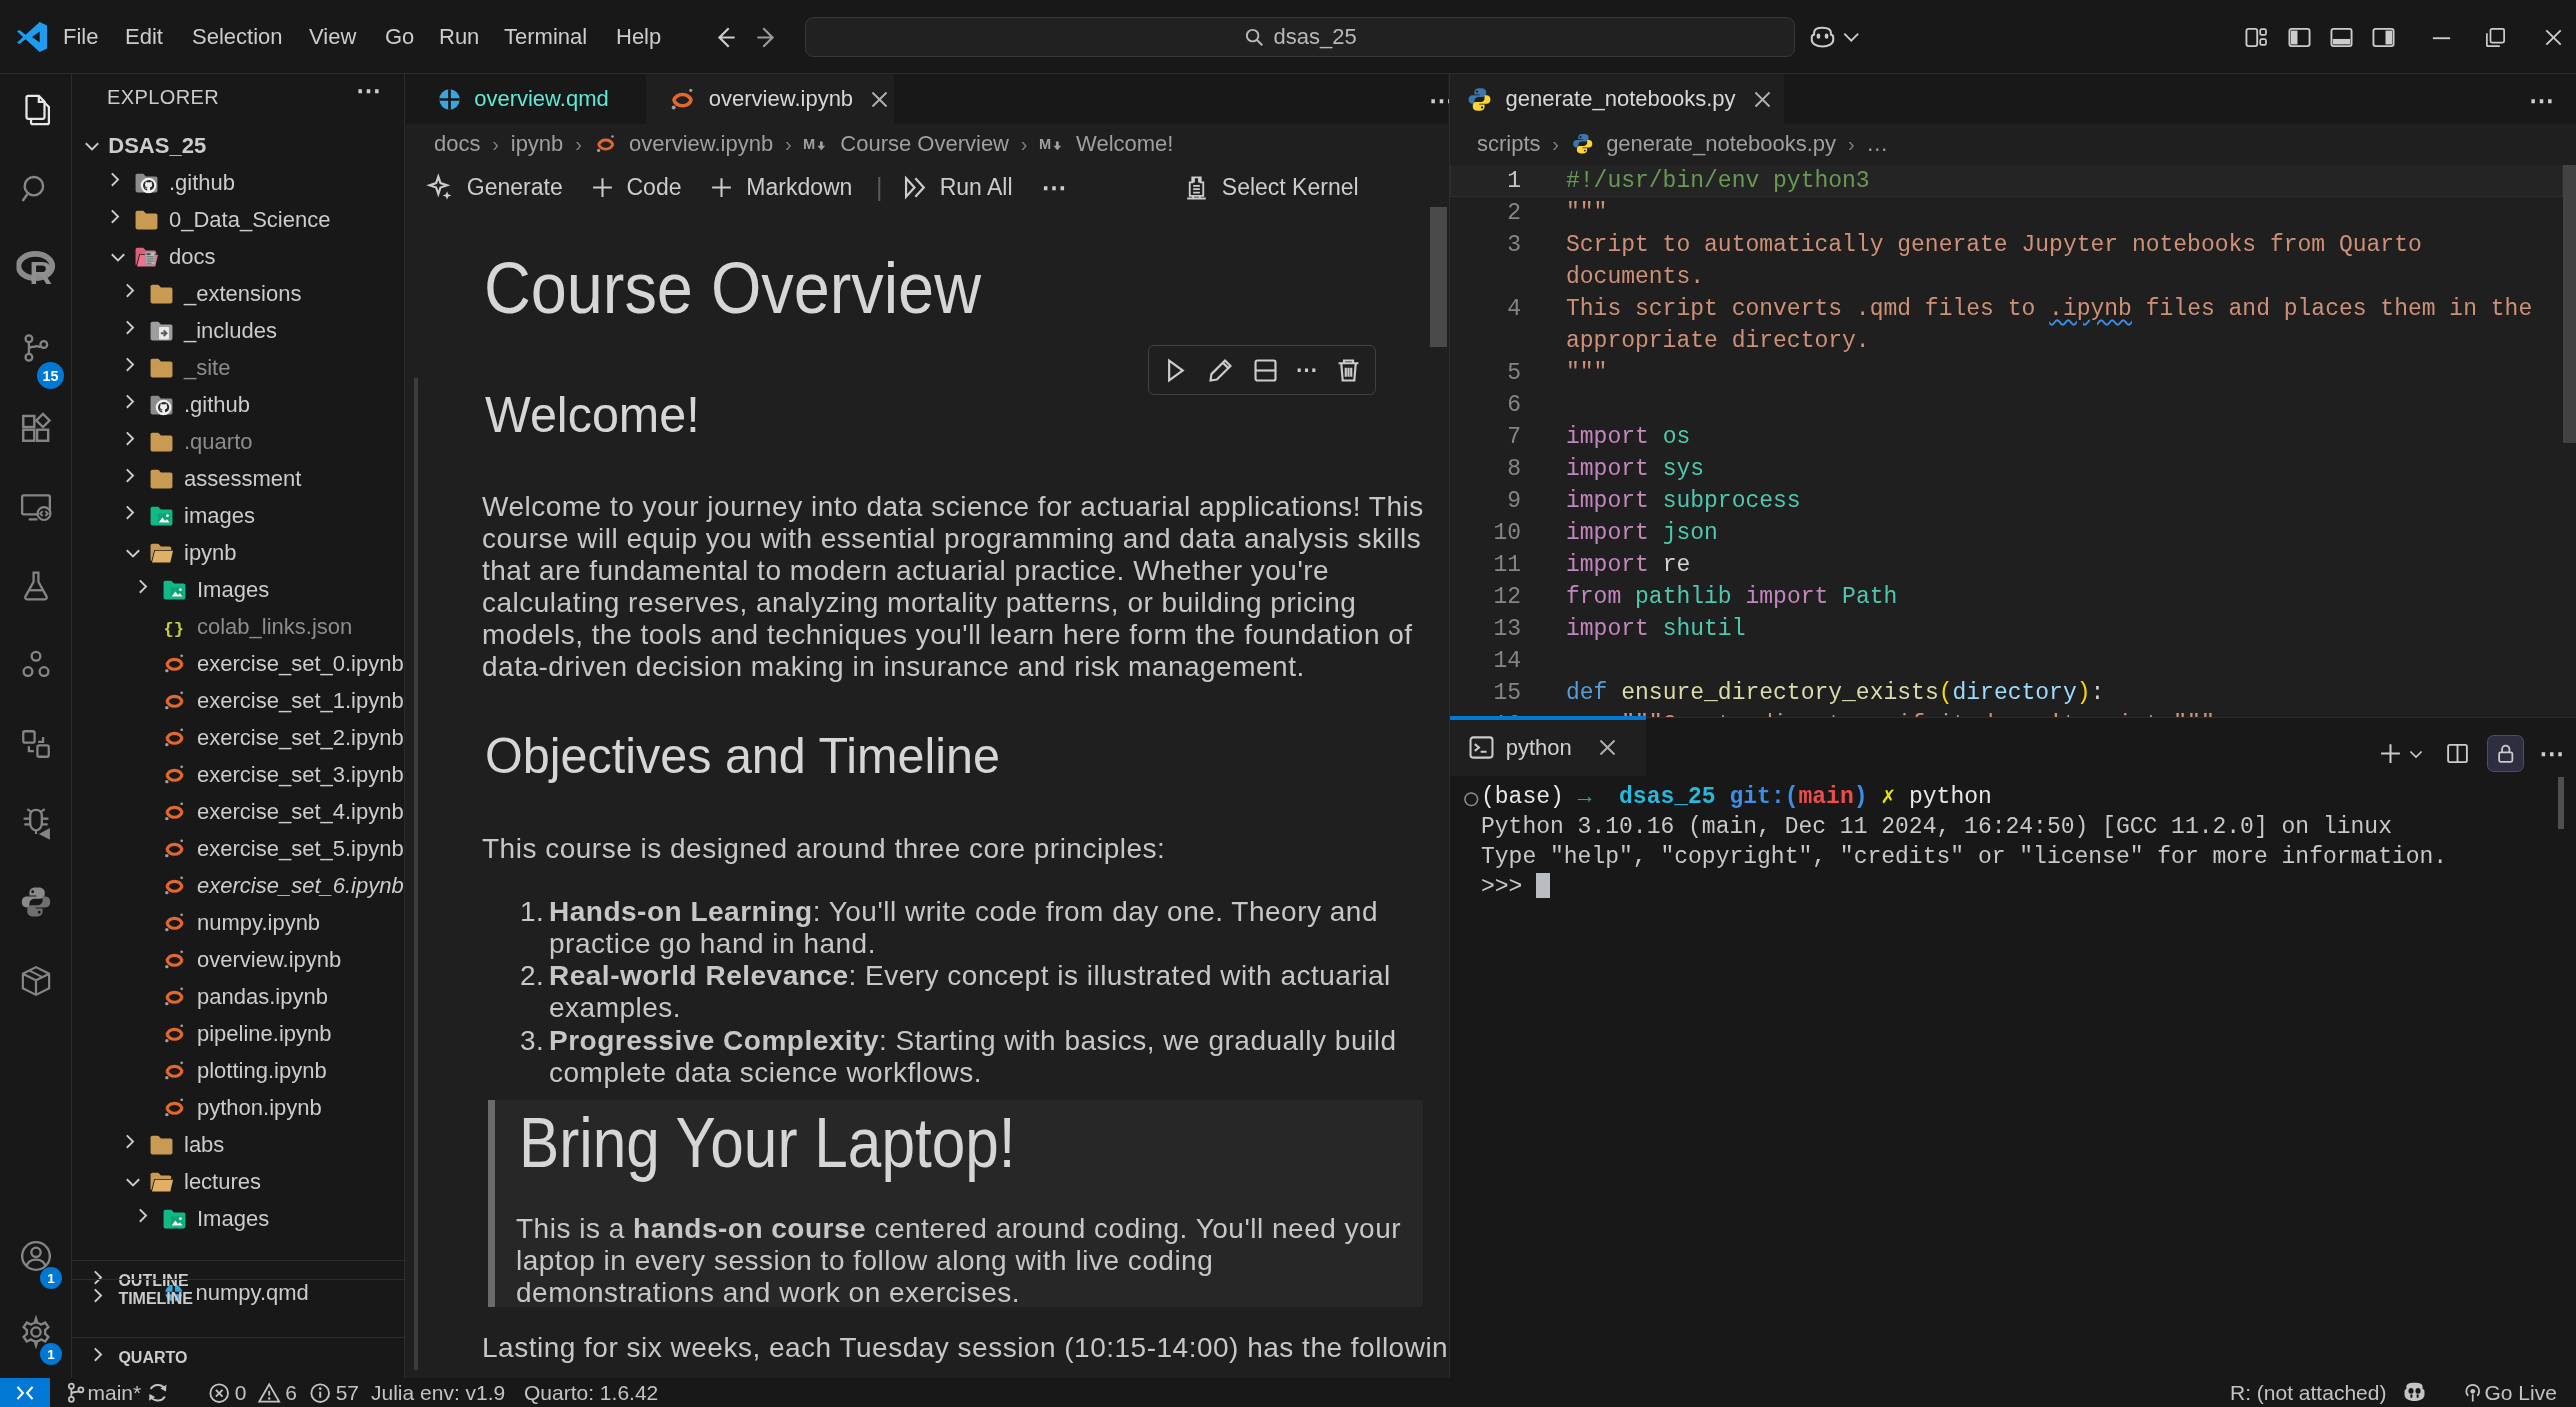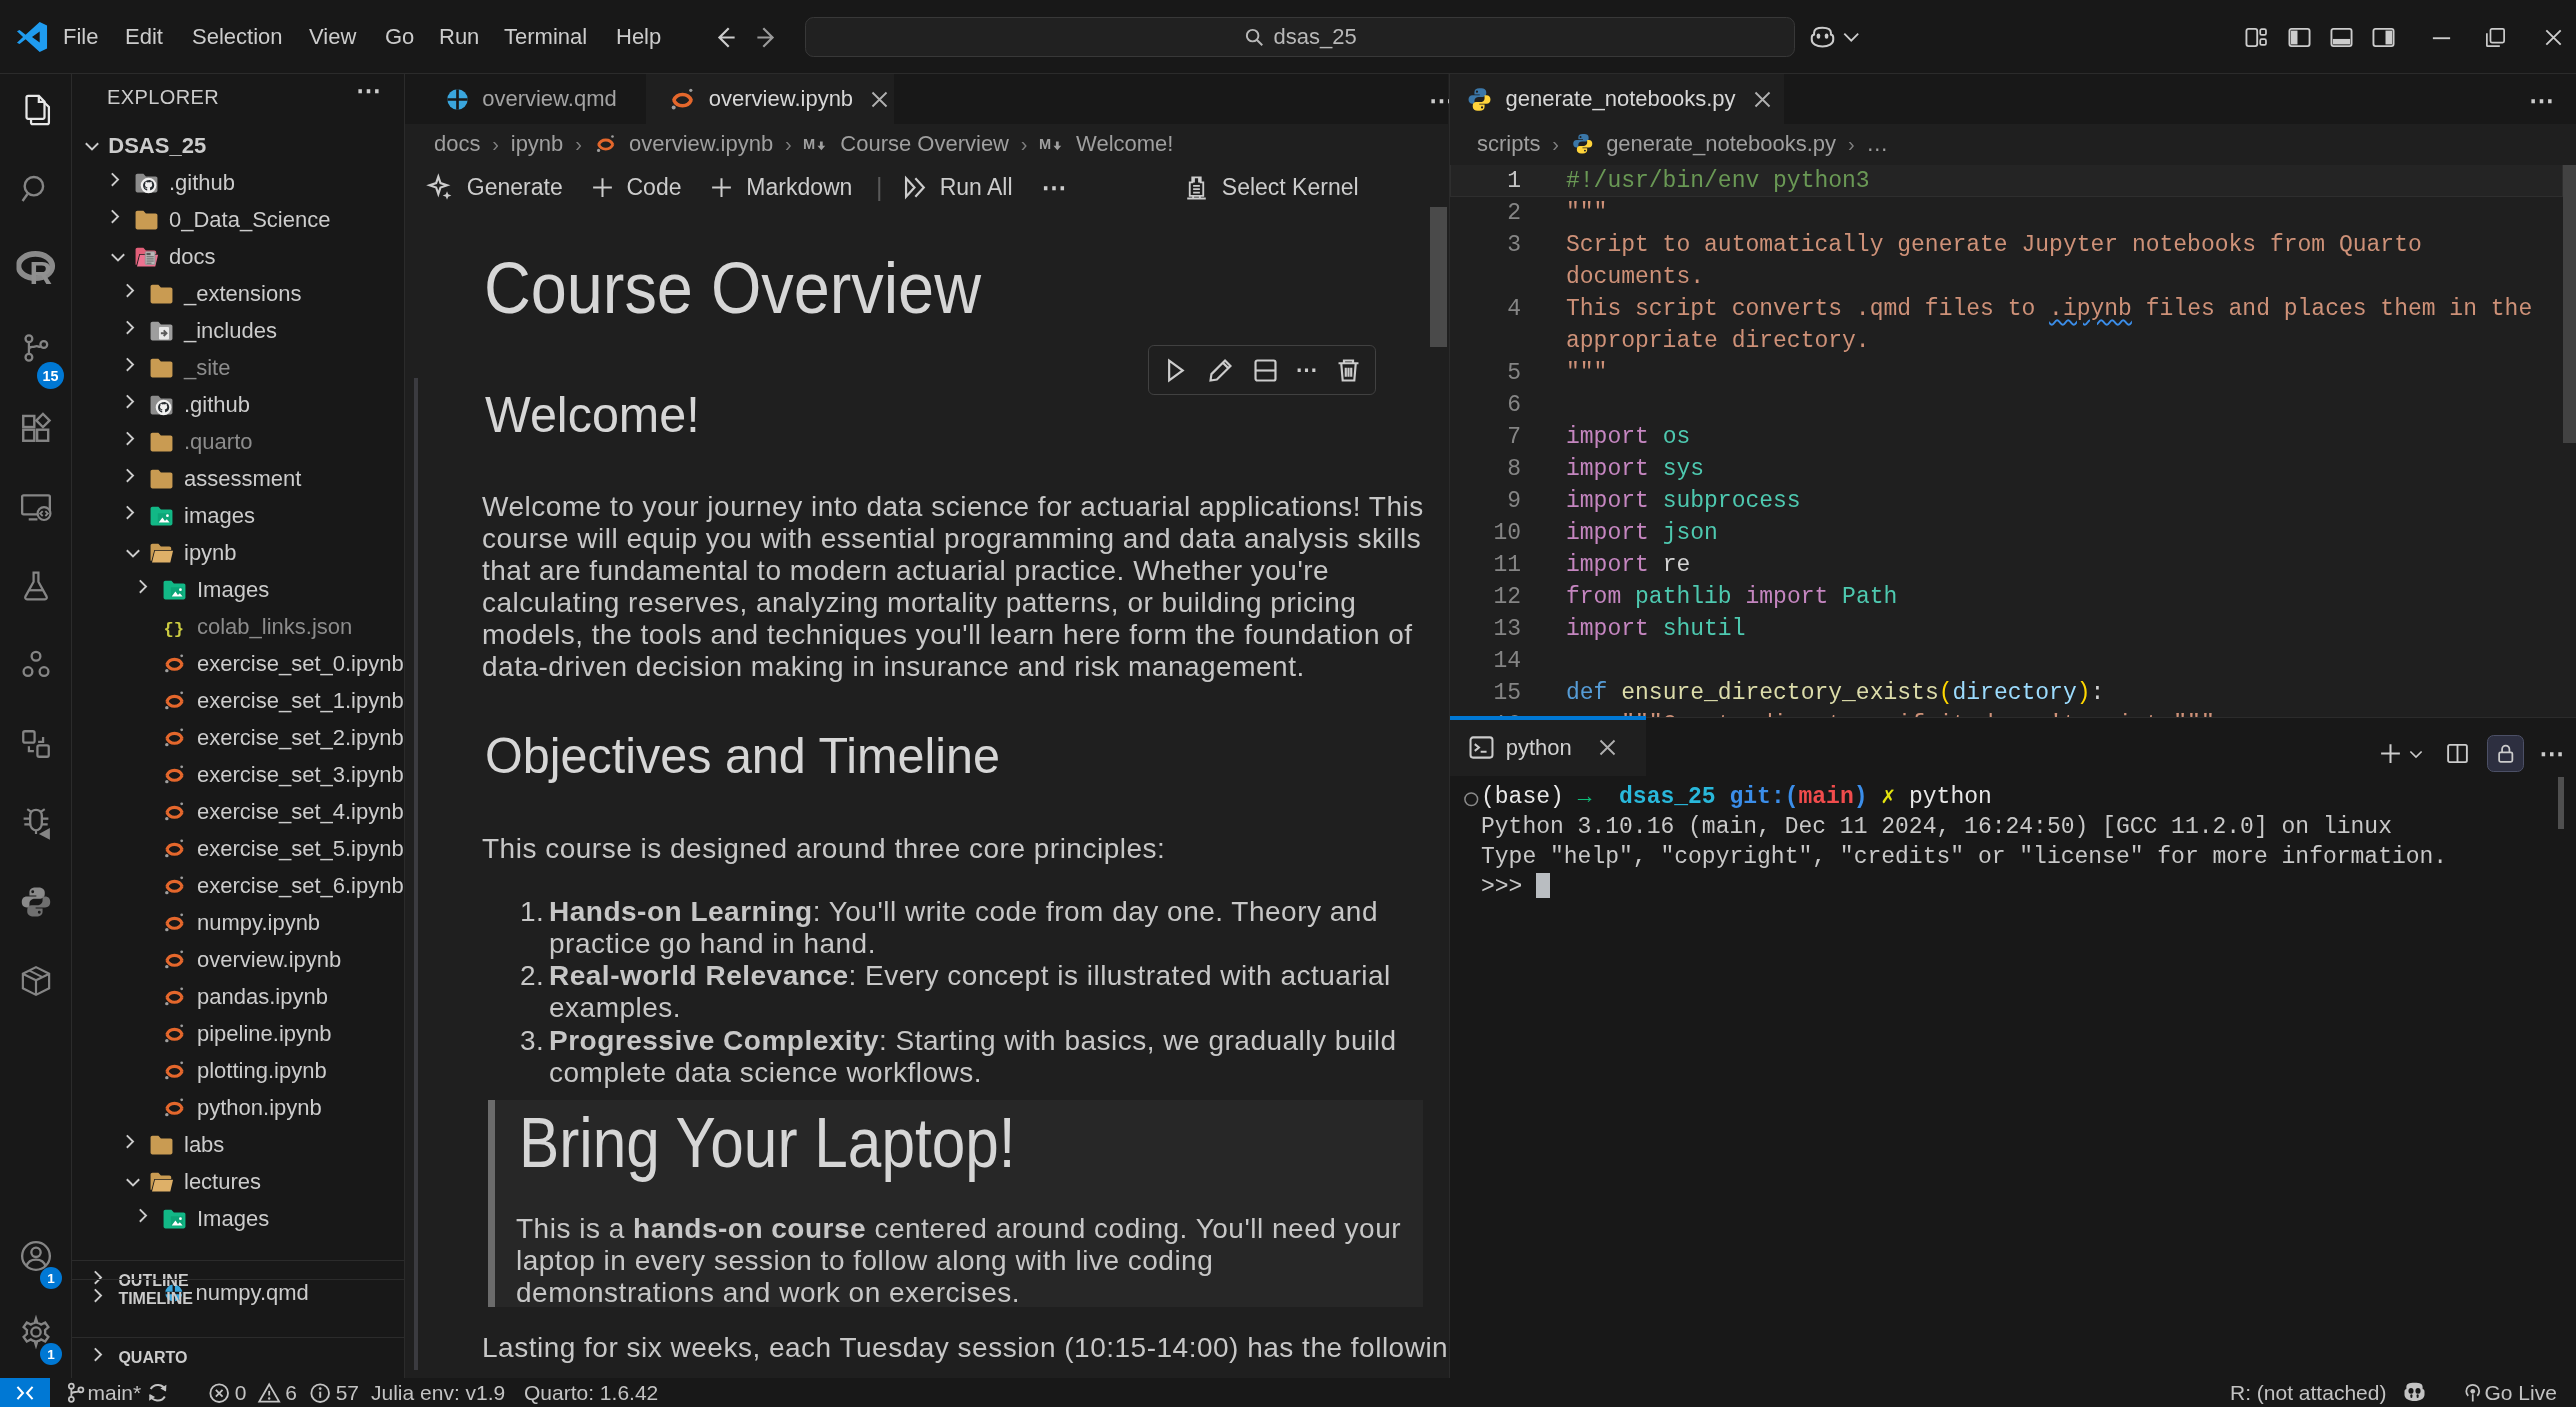--- a/index.html
+++ b/index.html
@@ -472,21 +472,21 @@
       <span class="fic">
         <svg width="25" height="23.5" viewBox="0 0 16 15">
           <path fill="none" stroke="#E4672C" stroke-width="2.0" d="M3.1 6.4 A 5.3 5.3 0 0 1 12.9 6.4" transform="translate(0,1.6)"></path>
           <path fill="none" stroke="#E4672C" stroke-width="2.0" d="M12.9 8.7 A 5.3 5.3 0 0 1 3.1 8.7" transform="translate(0,-1.0)"></path>
           <circle cx="3.1" cy="11.9" r="1.1" fill="#9e9e9e"></circle>
           <circle cx="12.6" cy="2.4" r="0.9" fill="#9e9e9e"></circle>
         </svg>
       </span>
       <span>exercise_set_5.ipynb</span>
     </div>
-<div class="row" style="top:793px;padding-left:63px;">
+<div class="row" style="top:793px;padding-left:63px;font-style:italic;">
       <span class="chev" style="margin-right:5px">
         <span style="width:22px"></span>
       </span>
       <span class="fic">
         <svg width="25" height="23.5" viewBox="0 0 16 15">
           <path fill="none" stroke="#E4672C" stroke-width="2.0" d="M3.1 6.4 A 5.3 5.3 0 0 1 12.9 6.4" transform="translate(0,1.6)"></path>
           <path fill="none" stroke="#E4672C" stroke-width="2.0" d="M12.9 8.7 A 5.3 5.3 0 0 1 3.1 8.7" transform="translate(0,-1.0)"></path>
           <circle cx="3.1" cy="11.9" r="1.1" fill="#9e9e9e"></circle>
           <circle cx="12.6" cy="2.4" r="0.9" fill="#9e9e9e"></circle>
         </svg>
@@ -644,21 +644,21 @@
       </span>TIMELINE</div>
 <div class="sechead" style="top:1263px;height:40px"><span style="margin-left:17.7px;margin-right:6.7px;display:flex">
         <svg width="22" height="22" viewBox="0 0 16 16">
           <path fill="none" stroke="#cccccc" stroke-width="1.4" d="M6 3.5 L10.5 8 L15 3.5" transform="rotate(-90 8 8)"></path>
         </svg>
       </span>QUARTO</div>
 </div>
 
 <div id="editor1">
 <div id="tabs1">
-<div class="tab" style="left:16px;width:241px;background:#181818;border-right:1.7px solid #252525;color:#a3a3a3"><span style="margin-left:24.4px;margin-right:11.8px;display:flex">
+<div class="tab" style="left:8px;width:241px;background:#181818;border-right:1.7px solid #252525;color:#5eead4"><span style="margin-left:24.4px;margin-right:11.8px;display:flex">
           <svg width="25" height="25" viewBox="0 0 16 16">
             <circle cx="8" cy="8" r="6.5" fill="#3AA6DD"></circle>
             <path stroke="#181818" stroke-width="1.7" d="M8 1.5 V14.5 M1.5 8 H14.5"></path>
           </svg>
         </span>overview.qmd</div>
 <div class="tab" style="left:241px;width:248px;background:#1f1f1f;color:#d7d7d7"><span style="margin-left:22px;margin-right:11.8px;display:flex">
           <svg width="29" height="27" viewBox="0 0 16 15">
             <path fill="none" stroke="#E4672C" stroke-width="2.0" d="M3.1 6.4 A 5.3 5.3 0 0 1 12.9 6.4" transform="translate(0,1.6)"></path>
             <path fill="none" stroke="#E4672C" stroke-width="2.0" d="M12.9 8.7 A 5.3 5.3 0 0 1 3.1 8.7" transform="translate(0,-1.0)"></path>
             <circle cx="3.1" cy="11.9" r="1.1" fill="#9e9e9e"></circle>

